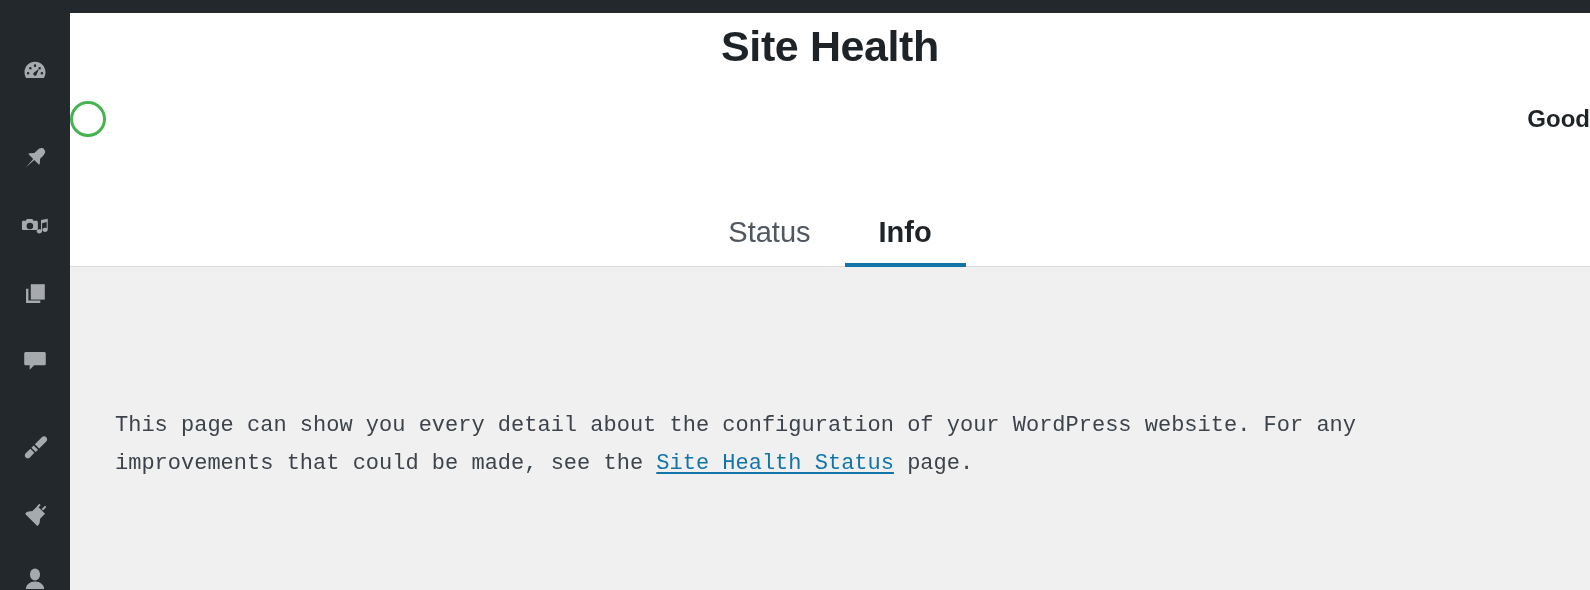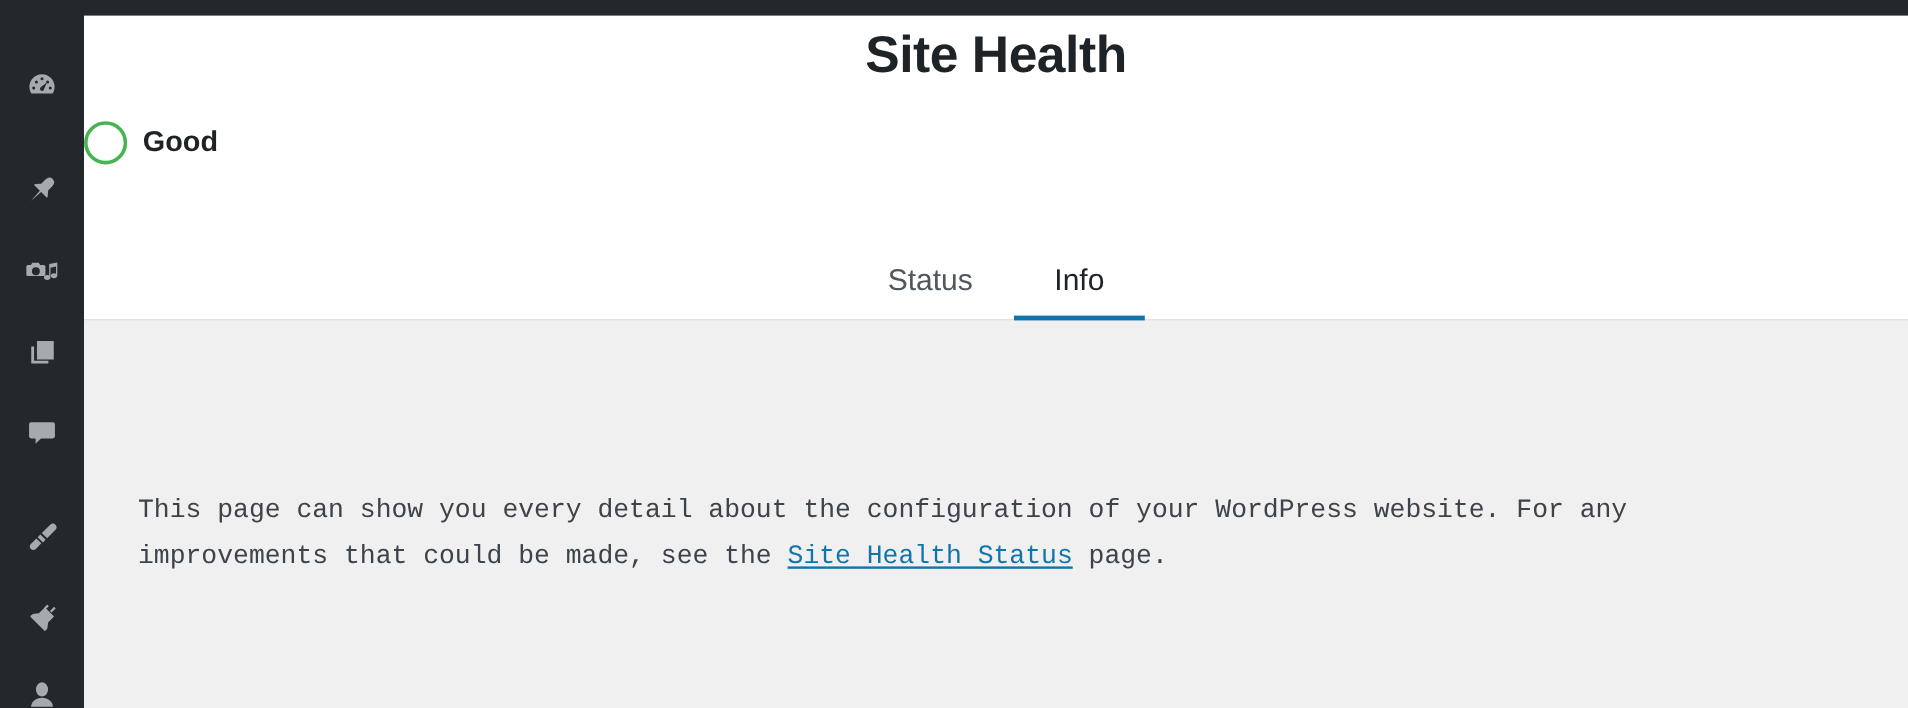--- a/index.html
+++ b/index.html
@@ -79,21 +79,21 @@
     line-height: 1.15;
     font-weight: 700;
     color: #1d2327;
     letter-spacing: -0.4px;
   }
 
   .status-line {
     margin-top: 30px;
     display: flex;
     align-items: center;
-    justify-content: flex-start;
+    justify-content: space-between;
     gap: 13px;
   }
   .status-circle {
     width: 36px;
     height: 36px;
     border-radius: 50%;
     border: 3px solid #46b450;
     box-sizing: border-box;
     flex: none;
   }
@@ -109,35 +109,35 @@
     position: absolute;
     left: 0;
     bottom: 0;
     width: 100%;
     display: flex;
     justify-content: center;
     gap: 0;
   }
   .tab {
     padding: 0 34px 16px 34px;
-    font-size: 25px;
+    font-size: 29px;
     color: #50575e;
     font-weight: 400;
     line-height: 1;
     cursor: pointer;
     background: transparent;
     border: 0;
     border-bottom: 4px solid transparent;
     font-family: "Liberation Sans", sans-serif;
     margin-bottom: -1px;
     margin-top: 20px;
   }
   .tab.is-active {
     color: #1d2327;
-    font-weight: 400;
+    font-weight: 700;
     border-bottom-color: #1275aa;
   }
 
   
   .health-body {
     padding: 74px 0 0 45px;
   }
   .section-title {
     margin: 0;
     font-size: 28px;

